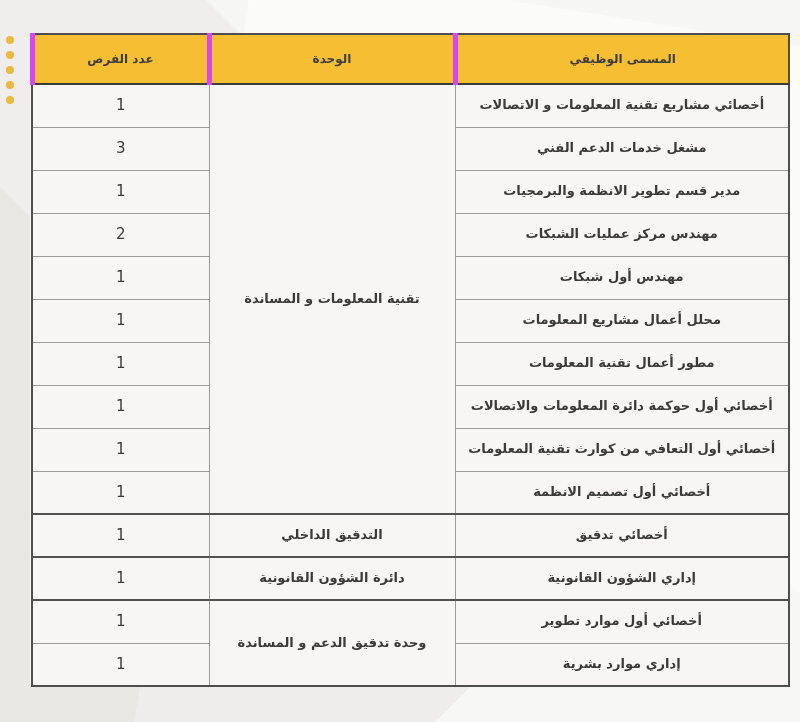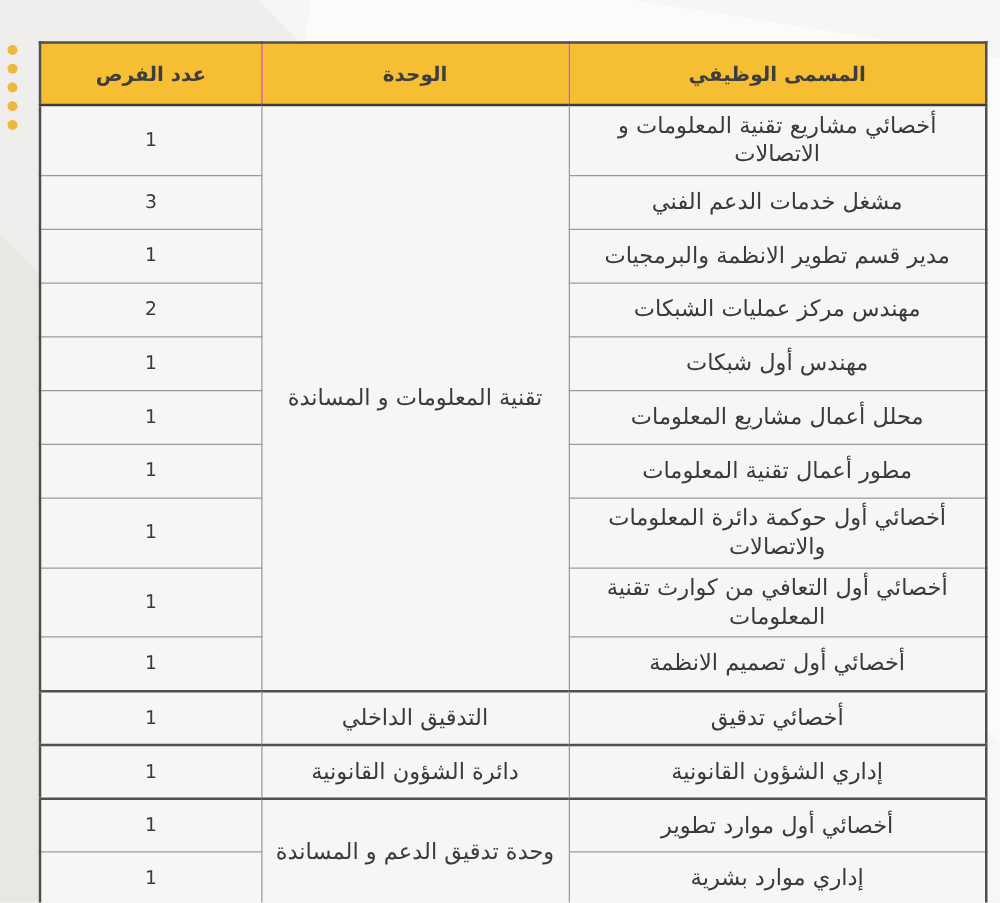--- a/index.html
+++ b/index.html
@@ -51,32 +51,32 @@
     width: 757px;
     border-collapse: collapse;
     table-layout: fixed;
     z-index: 1;
     background: #f7f6f5;
     border: 2px solid #4e4e4e;
   }
   table.vacancies th {
     background: #f6be33;
     color: #3e3e3e;
-    font-size: 16px;
+    font-size: 12px;
     font-weight: bold;
     height: 50px;
-    border-left: 1px solid #d946ef;
+    border-left: 5px solid #d946ef;
     border-right: 1px solid #6e5c22;
     border-bottom: 2px solid #3c3c3c;
     text-align: center;
   }
   table.vacancies td {
     color: #3a3a3a;
-    font-size: 18px;
-    font-weight: normal;
+    font-size: 13px;
+    font-weight: bold;
     height: 43px;
     text-align: center;
     vertical-align: middle;
     padding: 4px 10px;
     background: #f7f6f5;
     border-left: 1px solid #9b9b9b;
     border-right: 1px solid #9b9b9b;
     border-top: 1px solid #9b9b9b;
     line-height: 1.3;
   }

